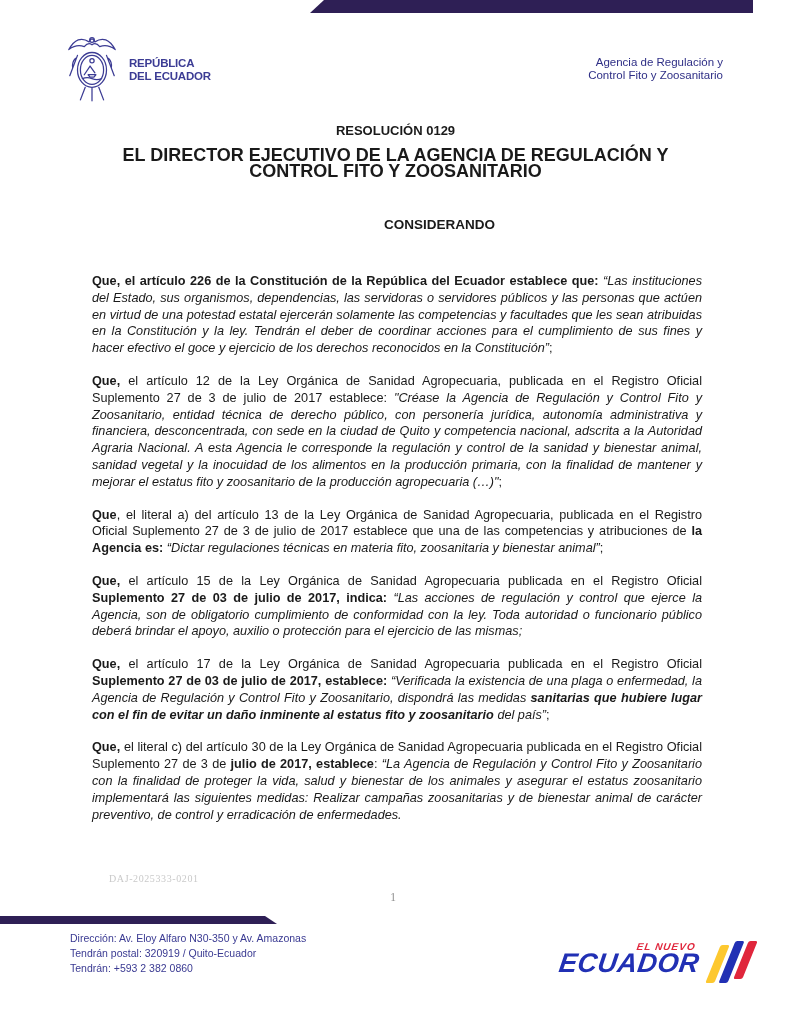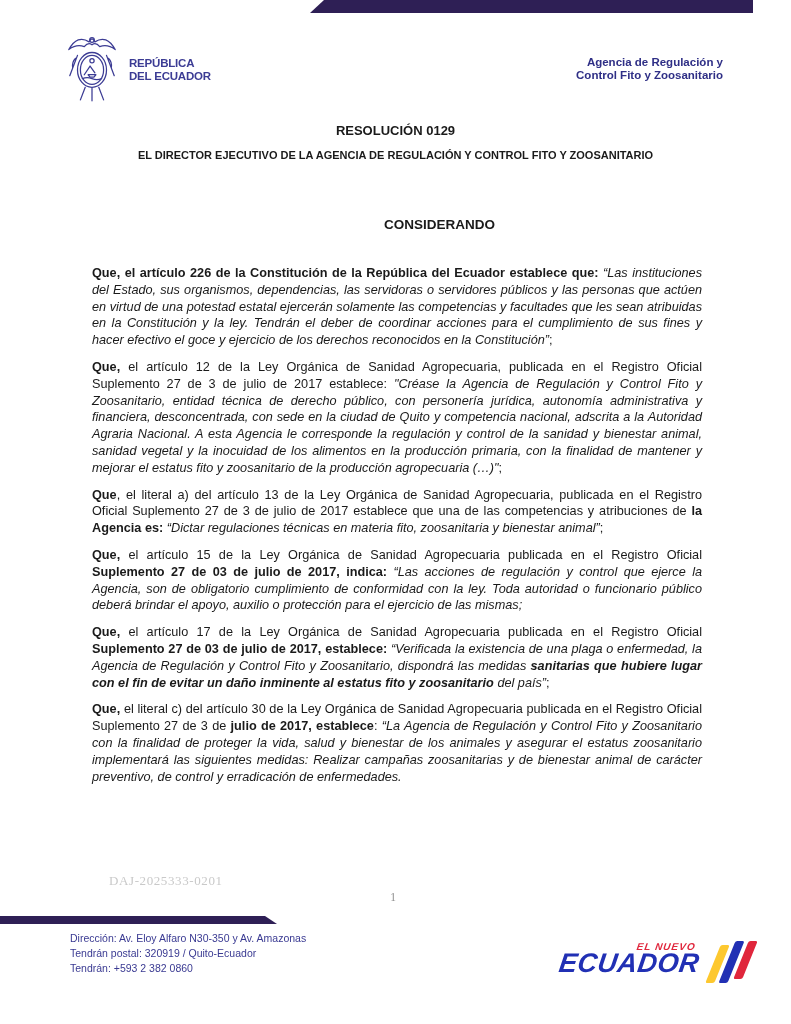--- a/index.html
+++ b/index.html
@@ -21,48 +21,48 @@
   }
   
   .emblem { position:absolute; left:63px; top:29px; }
   .republic {
     position:absolute; left:129px; top:57px;
     color:var(--emblem, #3c3c94); font-weight:bold; font-size:11.5px; line-height:13px;
     letter-spacing:-0.2px;
   }
   .agency-name {
     position:absolute; right:68px; top:56px; text-align:right;
-    color:var(--agency-text, #2f2f86); font-weight:bold; font-size:11.5px; line-height:13px;
+    color:var(--agency-text, #2f2f86); font-weight:normal; font-size:11.5px; line-height:13px;
   }
   
   .doc-title {
     position:absolute; left:0; top:123px; width:100%; text-align:center;
     font-weight:bold; font-size:13px;
   }
   .doc-subtitle {
     position:absolute; left:50%; transform:translateX(-50%); top:147px; width:625px;
-    text-align:center; font-weight:bold; font-size:11px; line-height:16px;
+    text-align:center; font-weight:bold; font-size:18px; line-height:16px;
   }
   .section-heading {
     position:absolute; left:0; top:217px; width:100%; text-align:center;
     font-weight:bold; font-size:13.5px;margin-left:44px;
   }
   
   .doc-body {
     position:absolute; left:92px; top:257px; width:610px;
     font-size:12.7px; line-height:16.8px; text-align:justify;
   }
-  .doc-body p { margin:8px 0 10px 0; }
+  .doc-body p { margin:16px 0 10px 0; }
   .seg-bold { font-weight:bold; }
   .seg-italic { font-style:italic; }
   .seg-bolditalic { font-weight:bold; font-style:italic; }
   
   .watermark {
     position:absolute; left:109px; top:873px;
-    font-family:"Liberation Serif", serif; font-size:13px; letter-spacing:0.6px;
+    font-family:"Liberation Serif", serif; font-size:10px; letter-spacing:0.6px;
     color:#c9c9c9;
   }
   .page-number {
     position:absolute; left:0; top:891px; width:786px; text-align:center;
     font-family:"Liberation Serif", serif; font-size:11.5px; color:#8e8e8e;
   }
   
   .footer-info {
     position:absolute; left:70px; top:931px;
     color:var(--footer-text, #3a3a92); font-size:10.5px; line-height:15.2px;

